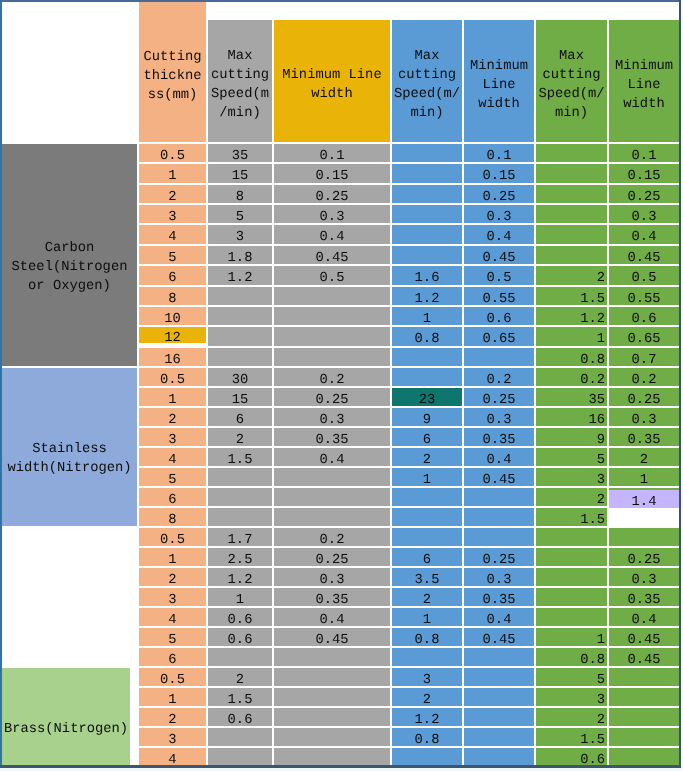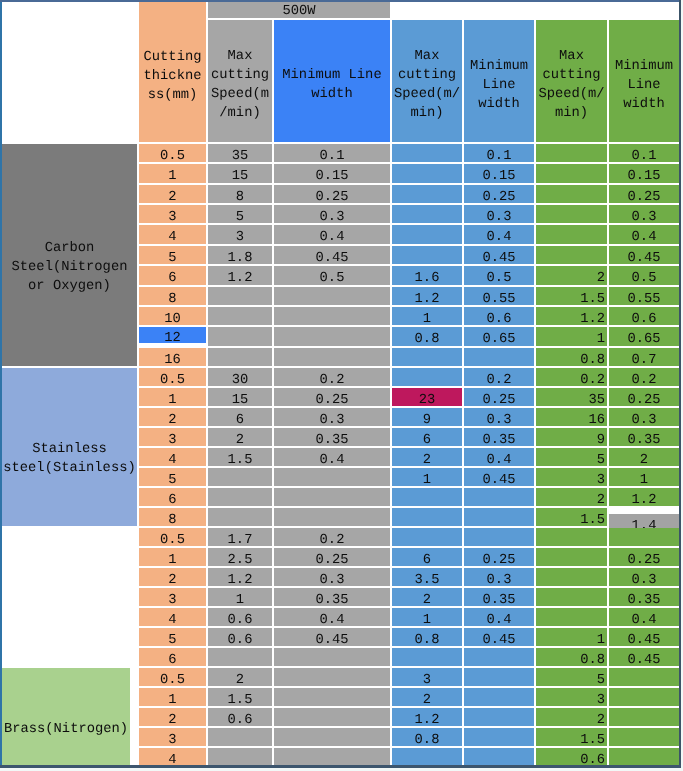--- a/index.html
+++ b/index.html
@@ -36,26 +36,25 @@
 </style>
 </head>
 <body>
 
 <div id="sheet">
  <div id="frame">
   <div id="grid">
 <div class="cell hdrcell" style="left:137px;top:0px;width:67px;height:140px;background:#F4B183">Cutting
 thickne
 ss(mm)</div>
-<div class="cell pwrcell" style="left:206px;top:0px;width:182px;height:16px;background:#A6A6A6">500W</div>
 <div class="cell hdrcell" style="left:206px;top:18px;width:64px;height:122px;background:#A6A6A6">Max
 cutting
 Speed(m
 /min)</div>
-<div class="cell hdrcell" style="left:272px;top:18px;width:116px;height:122px;background:#3b82f6">Minimum Line
+<div class="cell hdrcell" style="left:272px;top:18px;width:116px;height:122px;background:#eab308">Minimum Line
 width</div>
 <div class="cell hdrcell" style="left:390px;top:18px;width:70px;height:122px;background:#5B9BD5">Max
 cutting
 Speed(m/
 min)</div>
 <div class="cell hdrcell" style="left:462px;top:18px;width:70px;height:122px;background:#5B9BD5">Minimum
 Line
 width</div>
 <div class="cell hdrcell" style="left:534px;top:18px;width:71px;height:122px;background:#70AD47">Max
 cutting
@@ -123,47 +122,47 @@
 <div class="cell datacell" style="left:462px;top:285px;width:70px;height:18px;background:#5B9BD5"><span>0.55</span></div>
 <div class="cell datacell ra" style="left:534px;top:285px;width:71px;height:18px;background:#70AD47"><span>1.5</span></div>
 <div class="cell datacell" style="left:607px;top:285px;width:70px;height:18px;background:#70AD47"><span>0.55</span></div>
 <div class="cell datacell" style="left:137px;top:305px;width:67px;height:18px;background:#F4B183"><span>10</span></div>
 <div class="cell datacell" style="left:206px;top:305px;width:64px;height:18px;background:#A6A6A6"><span></span></div>
 <div class="cell datacell" style="left:272px;top:305px;width:116px;height:18px;background:#A6A6A6"><span></span></div>
 <div class="cell datacell" style="left:390px;top:305px;width:70px;height:18px;background:#5B9BD5"><span>1</span></div>
 <div class="cell datacell" style="left:462px;top:305px;width:70px;height:18px;background:#5B9BD5"><span>0.6</span></div>
 <div class="cell datacell ra" style="left:534px;top:305px;width:71px;height:18px;background:#70AD47"><span>1.2</span></div>
 <div class="cell datacell" style="left:607px;top:305px;width:70px;height:18px;background:#70AD47"><span>0.6</span></div>
-<div class="cell datacell" style="left:137px;top:325px;width:67px;height:16px;background:#3b82f6"><span>12</span></div>
+<div class="cell datacell" style="left:137px;top:325px;width:67px;height:16px;background:#eab308"><span>12</span></div>
 <div class="cell datacell" style="left:206px;top:325px;width:64px;height:19px;background:#A6A6A6"><span></span></div>
 <div class="cell datacell" style="left:272px;top:325px;width:116px;height:19px;background:#A6A6A6"><span></span></div>
 <div class="cell datacell" style="left:390px;top:325px;width:70px;height:19px;background:#5B9BD5"><span>0.8</span></div>
 <div class="cell datacell" style="left:462px;top:325px;width:70px;height:19px;background:#5B9BD5"><span>0.65</span></div>
 <div class="cell datacell ra" style="left:534px;top:325px;width:71px;height:19px;background:#70AD47"><span>1</span></div>
 <div class="cell datacell" style="left:607px;top:325px;width:70px;height:19px;background:#70AD47"><span>0.65</span></div>
 <div class="cell datacell" style="left:137px;top:346px;width:67px;height:18px;background:#F4B183"><span>16</span></div>
 <div class="cell datacell" style="left:206px;top:346px;width:64px;height:18px;background:#A6A6A6"><span></span></div>
 <div class="cell datacell" style="left:272px;top:346px;width:116px;height:18px;background:#A6A6A6"><span></span></div>
 <div class="cell datacell" style="left:390px;top:346px;width:70px;height:18px;background:#5B9BD5"><span></span></div>
 <div class="cell datacell" style="left:462px;top:346px;width:70px;height:18px;background:#5B9BD5"><span></span></div>
 <div class="cell datacell ra" style="left:534px;top:346px;width:71px;height:18px;background:#70AD47"><span>0.8</span></div>
 <div class="cell datacell" style="left:607px;top:346px;width:70px;height:18px;background:#70AD47"><span>0.7</span></div>
 <div class="cell matcell" style="left:0px;top:366px;width:135px;height:158px;background:#8EAADB">Stainless
-steel(Stainless)</div>
+width(Nitrogen)</div>
 <div class="cell datacell" style="left:137px;top:366px;width:67px;height:18px;background:#F4B183"><span>0.5</span></div>
 <div class="cell datacell" style="left:206px;top:366px;width:64px;height:18px;background:#A6A6A6"><span>30</span></div>
 <div class="cell datacell" style="left:272px;top:366px;width:116px;height:18px;background:#A6A6A6"><span>0.2</span></div>
 <div class="cell datacell" style="left:390px;top:366px;width:70px;height:18px;background:#5B9BD5"><span></span></div>
 <div class="cell datacell" style="left:462px;top:366px;width:70px;height:18px;background:#5B9BD5"><span>0.2</span></div>
 <div class="cell datacell ra" style="left:534px;top:366px;width:71px;height:18px;background:#70AD47"><span>0.2</span></div>
 <div class="cell datacell" style="left:607px;top:366px;width:70px;height:18px;background:#70AD47"><span>0.2</span></div>
 <div class="cell datacell" style="left:137px;top:386px;width:67px;height:18px;background:#F4B183"><span>1</span></div>
 <div class="cell datacell" style="left:206px;top:386px;width:64px;height:18px;background:#A6A6A6"><span>15</span></div>
 <div class="cell datacell" style="left:272px;top:386px;width:116px;height:18px;background:#A6A6A6"><span>0.25</span></div>
-<div class="cell datacell" style="left:390px;top:386px;width:70px;height:18px;background:#be185d"><span>23</span></div>
+<div class="cell datacell" style="left:390px;top:386px;width:70px;height:18px;background:#0f766e"><span>23</span></div>
 <div class="cell datacell" style="left:462px;top:386px;width:70px;height:18px;background:#5B9BD5"><span>0.25</span></div>
 <div class="cell datacell ra" style="left:534px;top:386px;width:71px;height:18px;background:#70AD47"><span>35</span></div>
 <div class="cell datacell" style="left:607px;top:386px;width:70px;height:18px;background:#70AD47"><span>0.25</span></div>
 <div class="cell datacell" style="left:137px;top:406px;width:67px;height:18px;background:#F4B183"><span>2</span></div>
 <div class="cell datacell" style="left:206px;top:406px;width:64px;height:18px;background:#A6A6A6"><span>6</span></div>
 <div class="cell datacell" style="left:272px;top:406px;width:116px;height:18px;background:#A6A6A6"><span>0.3</span></div>
 <div class="cell datacell" style="left:390px;top:406px;width:70px;height:18px;background:#5B9BD5"><span>9</span></div>
 <div class="cell datacell" style="left:462px;top:406px;width:70px;height:18px;background:#5B9BD5"><span>0.3</span></div>
 <div class="cell datacell ra" style="left:534px;top:406px;width:71px;height:18px;background:#70AD47"><span>16</span></div>
 <div class="cell datacell" style="left:607px;top:406px;width:70px;height:18px;background:#70AD47"><span>0.3</span></div>
@@ -194,21 +193,21 @@
 <div class="cell datacell" style="left:390px;top:486px;width:70px;height:18px;background:#5B9BD5"><span></span></div>
 <div class="cell datacell" style="left:462px;top:486px;width:70px;height:18px;background:#5B9BD5"><span></span></div>
 <div class="cell datacell ra" style="left:534px;top:486px;width:71px;height:18px;background:#70AD47"><span>2</span></div>
 <div class="cell datacell" style="left:607px;top:486px;width:70px;height:18px;background:#70AD47"><span>1.2</span></div>
 <div class="cell datacell" style="left:137px;top:506px;width:67px;height:18px;background:#F4B183"><span>8</span></div>
 <div class="cell datacell" style="left:206px;top:506px;width:64px;height:18px;background:#A6A6A6"><span></span></div>
 <div class="cell datacell" style="left:272px;top:506px;width:116px;height:18px;background:#A6A6A6"><span></span></div>
 <div class="cell datacell" style="left:390px;top:506px;width:70px;height:18px;background:#5B9BD5"><span></span></div>
 <div class="cell datacell" style="left:462px;top:506px;width:70px;height:18px;background:#5B9BD5"><span></span></div>
 <div class="cell datacell ra" style="left:534px;top:506px;width:71px;height:18px;background:#70AD47"><span>1.5</span></div>
-<div class="cell datacell" style="left:607px;top:512px;width:70px;height:18px;background:#a3a3a3"><span>1.4</span></div>
+<div class="cell datacell" style="left:607px;top:488px;width:70px;height:18px;background:#c4b5fd"><span>1.4</span></div>
 <div class="cell datacell" style="left:137px;top:526px;width:67px;height:18px;background:#F4B183"><span>0.5</span></div>
 <div class="cell datacell" style="left:206px;top:526px;width:64px;height:18px;background:#A6A6A6"><span>1.7</span></div>
 <div class="cell datacell" style="left:272px;top:526px;width:116px;height:18px;background:#A6A6A6"><span>0.2</span></div>
 <div class="cell datacell" style="left:390px;top:526px;width:70px;height:18px;background:#5B9BD5"><span></span></div>
 <div class="cell datacell" style="left:462px;top:526px;width:70px;height:18px;background:#5B9BD5"><span></span></div>
 <div class="cell datacell ra" style="left:534px;top:526px;width:71px;height:18px;background:#70AD47"><span></span></div>
 <div class="cell datacell" style="left:607px;top:526px;width:70px;height:18px;background:#70AD47"><span></span></div>
 <div class="cell datacell" style="left:137px;top:546px;width:67px;height:18px;background:#F4B183"><span>1</span></div>
 <div class="cell datacell" style="left:206px;top:546px;width:64px;height:18px;background:#A6A6A6"><span>2.5</span></div>
 <div class="cell datacell" style="left:272px;top:546px;width:116px;height:18px;background:#A6A6A6"><span>0.25</span></div>

